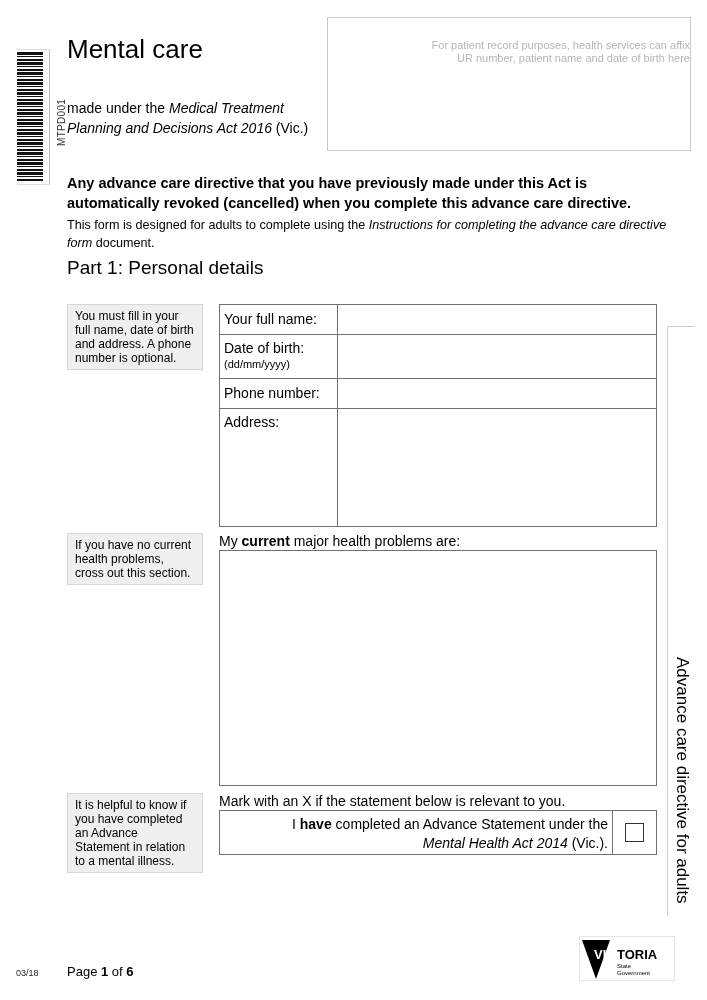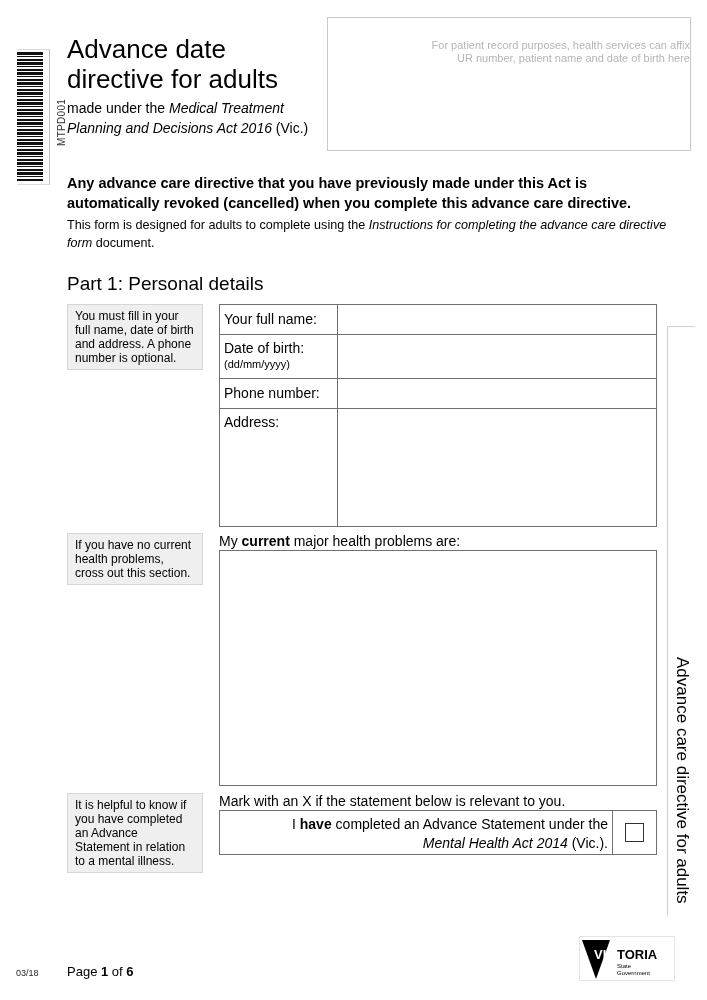--- a/index.html
+++ b/index.html
@@ -41,21 +41,21 @@
   }
 
   .warning {
     left: 67px; top: 173px; width: 600px; font-size: 14.5px; line-height: 20px; font-weight: bold;
   }
   .intro {
     left: 67px; top: 216px; width: 600px; font-size: 12.6px; line-height: 18px;
   }
   .intro i { font-style: italic; }
 
-  .part-heading { left: 67px; top: 272px; font-size: 19px; line-height: 24px; margin: 0; font-weight: normal; }
+  .part-heading { left: 67px; top: 256px; font-size: 19px; line-height: 24px; margin: 0; font-weight: normal; }
 
   .hint {
     left: 67px; width: 136px; background: #efefef; border: 1px solid #d6d6d6;
     box-sizing: border-box; padding: 4px 7px; font-size: 12px; line-height: 14px; color: #000;
   }
 
   table.details {
     position: absolute; left: 219px; top: 304px; width: 438px;
     border-collapse: collapse; font-size: 14px;
   }
@@ -112,22 +112,21 @@
 </style>
 </head>
 <body>
 
 <div class="abs barcode">
   <div class="bars"></div>
   <div class="code">MTPD001</div>
 </div>
 
 <h1 class="abs title">
-  <span>Advance date</span><br>
-  <span>directive for adults</span>
+  <span>Mental care</span><br>
 </h1>
 <div class="abs subtitle" style="width:260px;">
   <span>made under the </span><i>Medical Treatment Planning and Decisions Act 2016</i><span> (Vic.)</span>
 </div>
 
 <div class="abs patient-box">
   <div>For patient record purposes, health services can affix</div>
   <div>UR number, patient name and date of birth here</div>
 </div>
 

